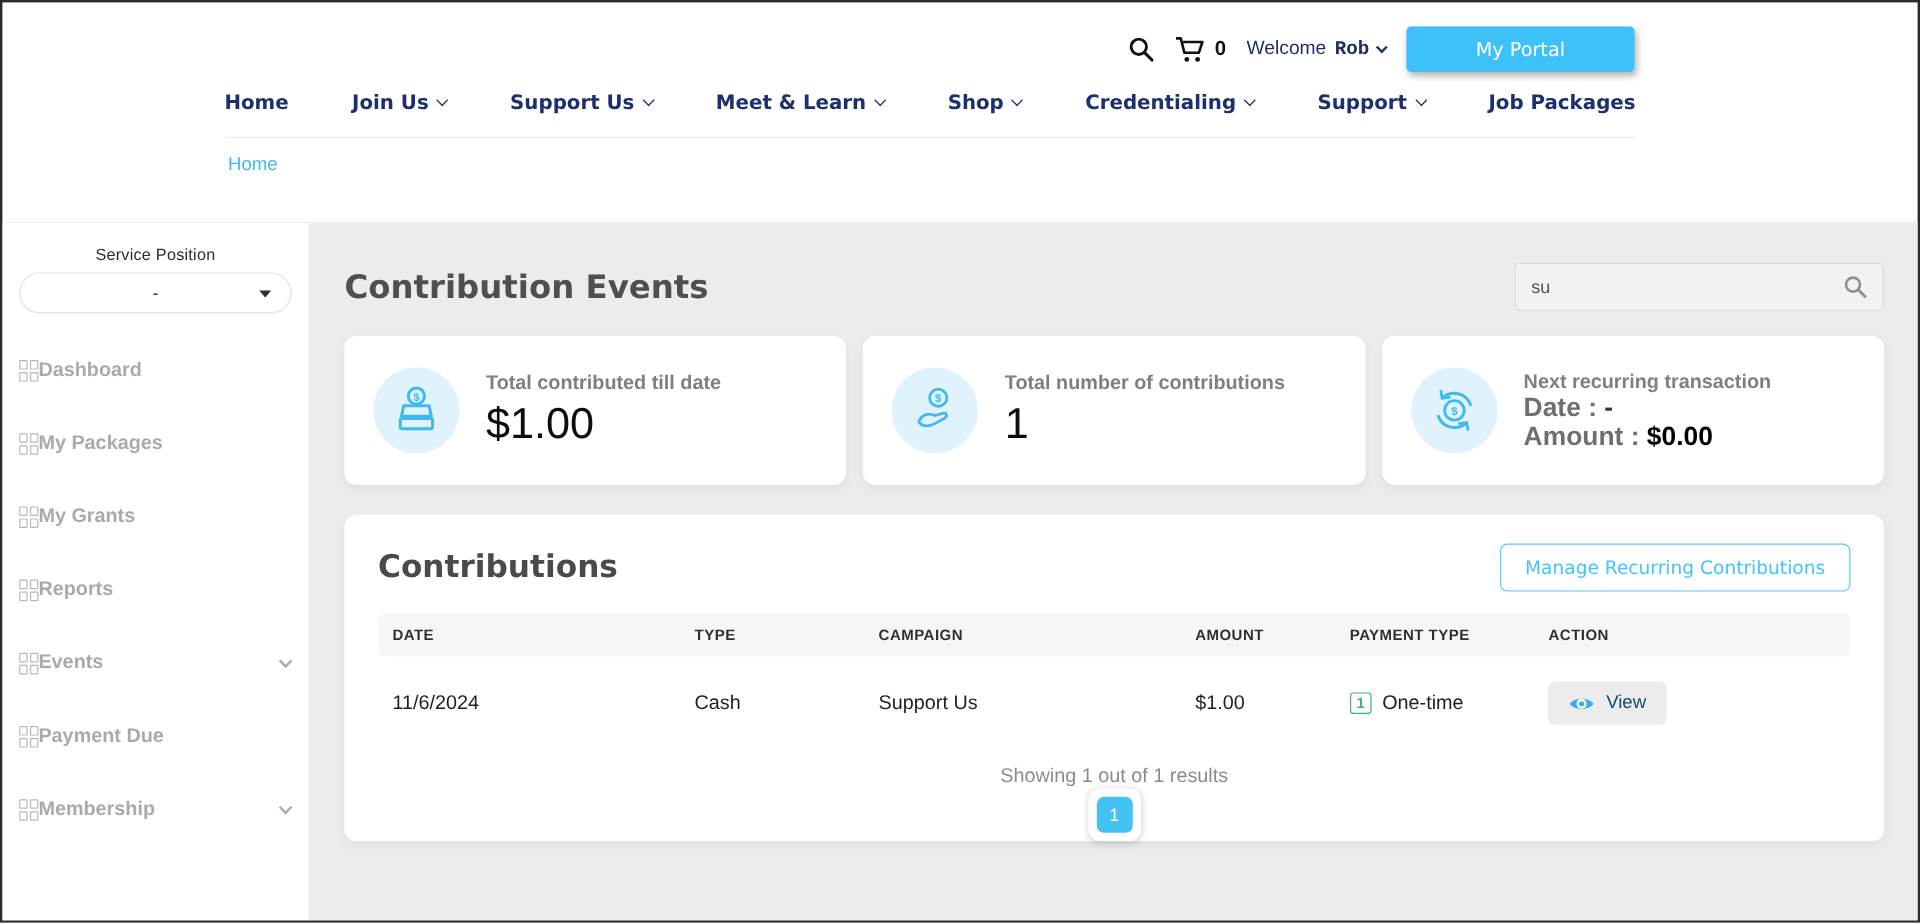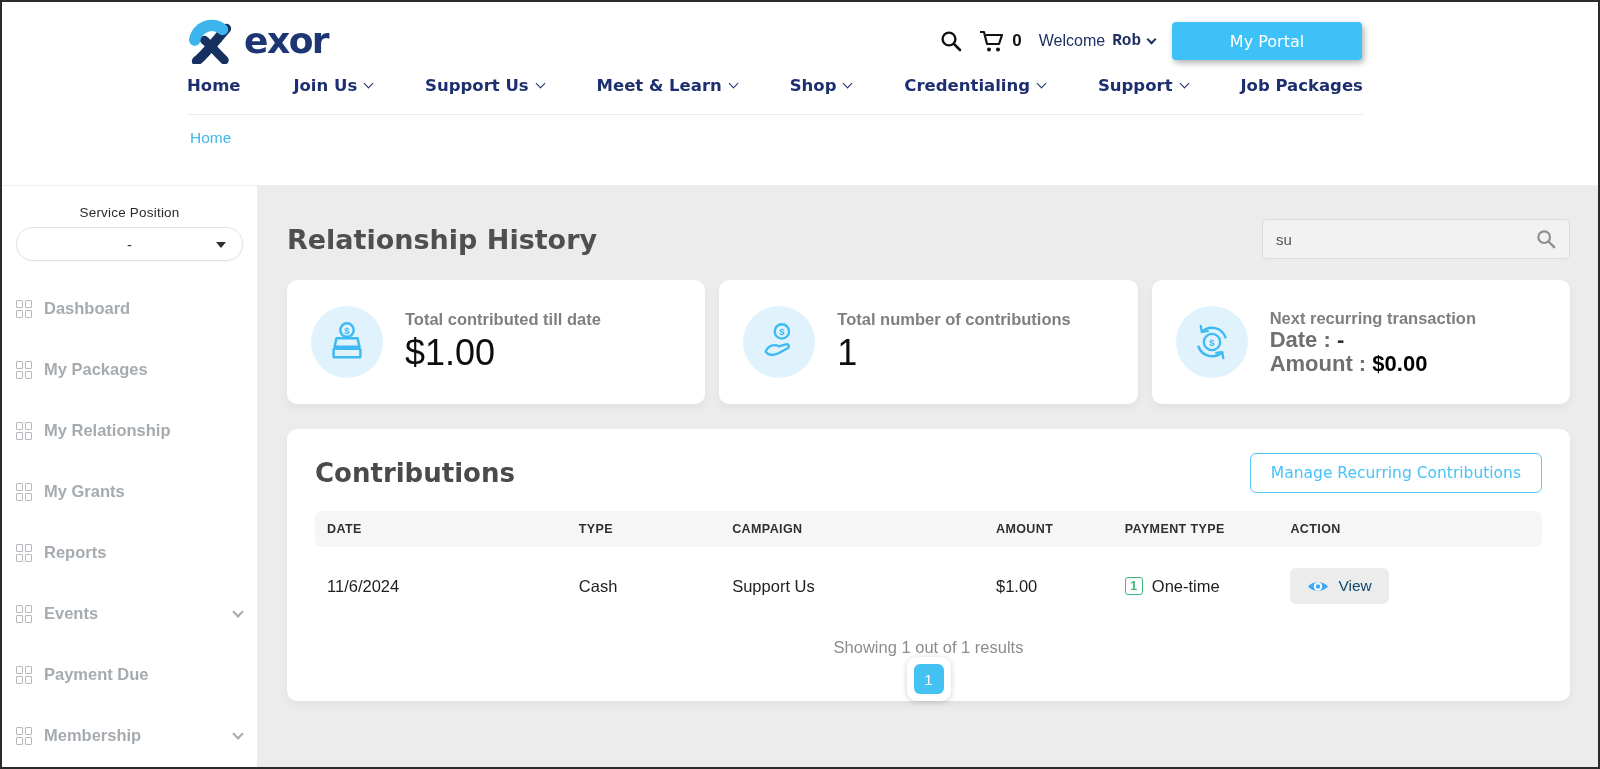--- a/index.html
+++ b/index.html
@@ -25,21 +25,21 @@
   .nav-item .chev { border-color:#1d2f6e; border-width:1.6px; }
   .breadcrumb { margin:14px 0 0 188px; font-size:15.5px; color:#41b9ec; cursor:pointer; display:inline-block; }
   
   .body { position:absolute; top:183px; left:0; right:0; bottom:0; display:flex; border-top:1px solid #efefef; }
   .sidebar { width:255px; background:#fff; flex-shrink:0; padding-top:19px; }
   .sp-label { text-align:center; font-size:13.5px; color:#2b2b2b; letter-spacing:0.2px; }
   .sp-select { margin:7px 14px 0 14px; height:34px; background:#fff; border:1px solid #e3e3e3; border-radius:17px; display:flex; align-items:center; justify-content:center; position:relative; cursor:pointer; box-shadow:0 1px 2px rgba(0,0,0,0.04); }
   .sp-value { font-size:15px; color:#333; }
   .sp-caret { position:absolute; right:16px; top:14px; width:0; height:0; border-left:5px solid transparent; border-right:5px solid transparent; border-top:6px solid #2f2f2f; }
   .side-menu { margin-top:17px; }
-  .side-item { height:61px; display:flex; align-items:center; padding:0 15px 0 14px; gap:12px; cursor:pointer; }
+  .side-item { height:61px; display:flex; align-items:center; padding:0 15px 0 14px; gap:0; cursor:pointer; }
   .side-item .label { font-size:16.5px; font-weight:600; color:#a6abb0; flex:1; }
   .grid-icon { display:grid; grid-template-columns:7px 7px; grid-template-rows:8px 8px; gap:2px; }
   .grid-icon span { border:1.5px solid #b5b9bd; border-radius:1px; }
   .side-chev { width:8px; height:8px; border-right:2px solid #a6abb0; border-bottom:2px solid #a6abb0; transform:rotate(45deg); margin-top:-4px; }
   
   .main { flex:1; background:#ececec; padding:33px 28px 0 30px; overflow:hidden; }
   .title-row { display:flex; justify-content:space-between; align-items:center; }
   .page-title { font-family:"DejaVu Sans", sans-serif; font-size:27px; font-weight:600; color:#4f4f4f; }
   .search-box { width:308px; height:40px; background:#f2f2f2; border:1px solid #dcdcdc; border-radius:4px; display:flex; align-items:center; padding:0 13px; }
   .search-box input { flex:1; border:none; outline:none; background:transparent; font-size:15px; color:#555; font-family:"Liberation Sans", sans-serif; }
@@ -71,30 +71,20 @@
   .pager { background:#fff; border-radius:10px; box-shadow:0 1px 6px rgba(0,0,0,0.18); padding:7px; }
   .page-btn { width:30px; height:30px; background:#45c2f4; border:none; border-radius:6px; color:#fff; font-size:15px; display:flex; align-items:center; justify-content:center; cursor:pointer; }
 </style>
 </head>
 <body>
 
 <div class="page">
 
   
   <div class="top-row">
-    <div class="logo">
-      <span>
-        <svg width="48" height="46" viewBox="0 0 48 48">
-          <path d="M9,45 C18,38 31,21 40,11" stroke="#16305f" stroke-width="10" fill="none" stroke-linecap="round"></path>
-          <path d="M17,23 C25,30 31,37 38,44" stroke="#16305f" stroke-width="9" fill="none" stroke-linecap="round"></path>
-          <path d="M7,23 C9,9 27,3 36,12" stroke="#3cb4ee" stroke-width="12" fill="none" stroke-linecap="round"></path>
-        </svg>
-      </span>
-      <span class="logo-text">exor</span>
-    </div>
     <div class="header-right">
       <span style="cursor:pointer;display:flex;">
         <svg width="22" height="22" viewBox="0 0 22 22">
             <circle cx="9" cy="9" r="6.4" stroke="#111" stroke-width="2.4" fill="none"></circle>
             <line x1="14" y1="14" x2="20" y2="20" stroke="#111" stroke-width="2.6" stroke-linecap="round"></line>
           </svg>
       </span>
       <span class="cart-wrap">
         <span style="display:flex;">
           <svg width="26" height="24" viewBox="0 0 26 24">
@@ -179,29 +169,20 @@
             </span>
           <span class="label">My Packages</span>
         </div>
         <div class="side-item">
           <span class="grid-icon">
               <span></span>
               <span></span>
               <span></span>
               <span></span>
             </span>
-          <span class="label">My Relationship</span>
-        </div>
-        <div class="side-item">
-          <span class="grid-icon">
-              <span></span>
-              <span></span>
-              <span></span>
-              <span></span>
-            </span>
           <span class="label">My Grants</span>
         </div>
         <div class="side-item">
           <span class="grid-icon">
               <span></span>
               <span></span>
               <span></span>
               <span></span>
             </span>
           <span class="label">Reports</span>
@@ -233,21 +214,21 @@
               <span></span>
             </span>
           <span class="label">Membership</span>
           <span class="side-chev"></span>
         </div>
       </div>
     </div>
 
     <div class="main">
       <div class="title-row">
-        <div class="page-title">Relationship History</div>
+        <div class="page-title">Contribution Events</div>
         <div class="search-box">
           <input type="text" value="su" style="">
           <span style="cursor:pointer;display:flex;">
             <svg width="20" height="20" viewBox="0 0 22 22">
                 <circle cx="9" cy="9" r="6.4" stroke="#8f8f8f" stroke-width="2.4" fill="none"></circle>
                 <line x1="14" y1="14" x2="20" y2="20" stroke="#8f8f8f" stroke-width="2.6" stroke-linecap="round"></line>
               </svg>
           </span>
         </div>
       </div>

